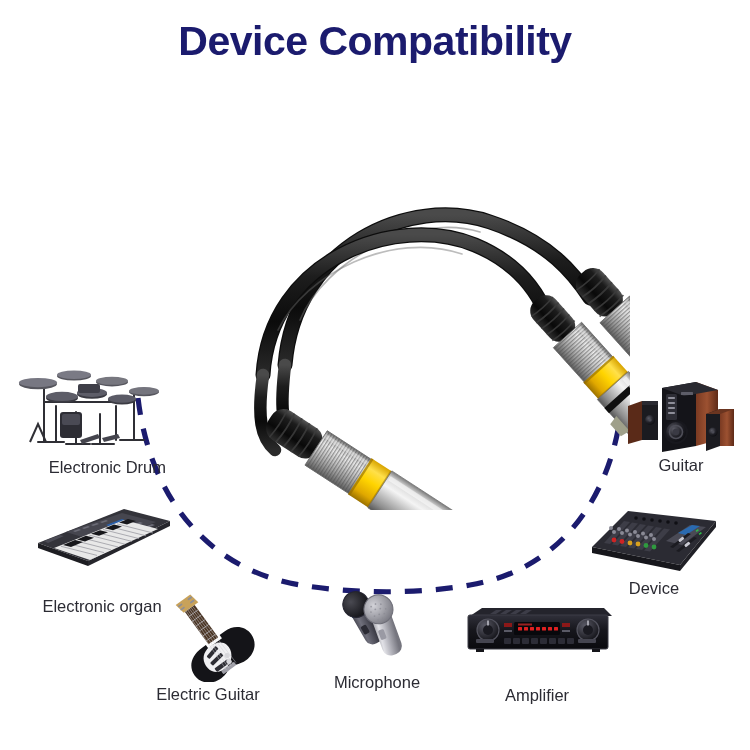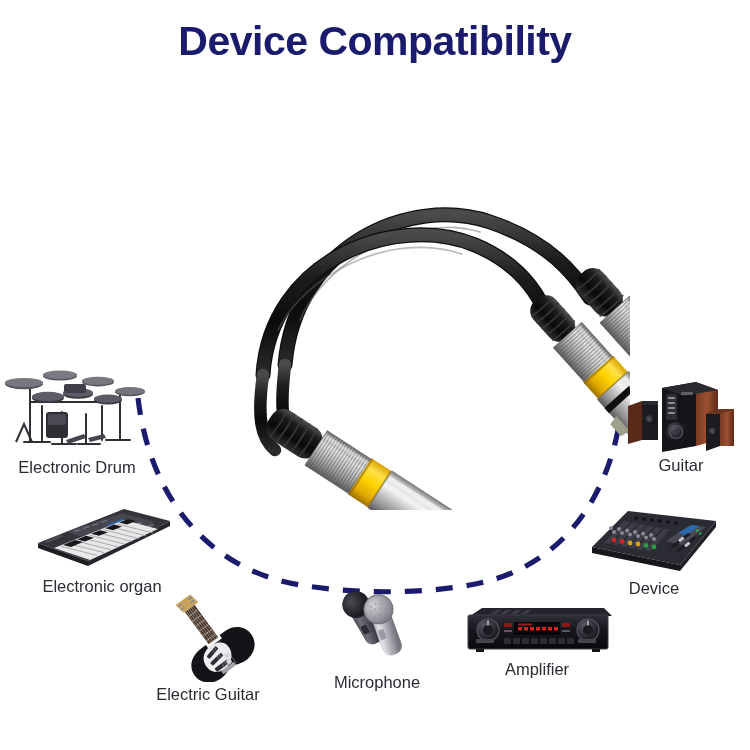--- a/index.html
+++ b/index.html
@@ -56,30 +56,30 @@
     display: block;
   }
   .node .cap {
     font-family: "Liberation Sans", sans-serif;
     font-size: 16.5px;
     color: #2b2b33;
     white-space: nowrap;
     text-align: center;
     margin-top: 2px;
   }
-  #node-drum      { left: 2px;   top: 362px; }
+  #node-drum      { left: 16px;   top: 362px; align-items: flex-end; }
   #node-organ     { left: 28px;  top: 503px; }
   #node-guitar    { left: 148px; top: 590px; }
   #node-mic       { left: 312px; top: 582px; }
-  #node-amp       { left: 462px; top: 602px; }
+  #node-amp       { left: 462px; top: 602px; gap: 26px; }
   #node-mixer     { left: 584px; top: 503px; }
   #node-speaker   { left: 626px; top: 374px; }
 
   #node-drum    .cap { margin-top: 4px; }
-  #node-organ   .cap { margin-top: 6px; }
+  #node-organ   .cap { margin-top: 26px; }
   #node-guitar  .cap { margin-top: 3px; }
   #node-mic     .cap { margin-top: 3px; }
   #node-amp     .cap { margin-top: 2px; }
   #node-mixer   .cap { margin-top: 4px; }
   #node-speaker .cap { margin-top: 2px; }
 </style>
 </head>
 <body>
 
 <div id="page">

